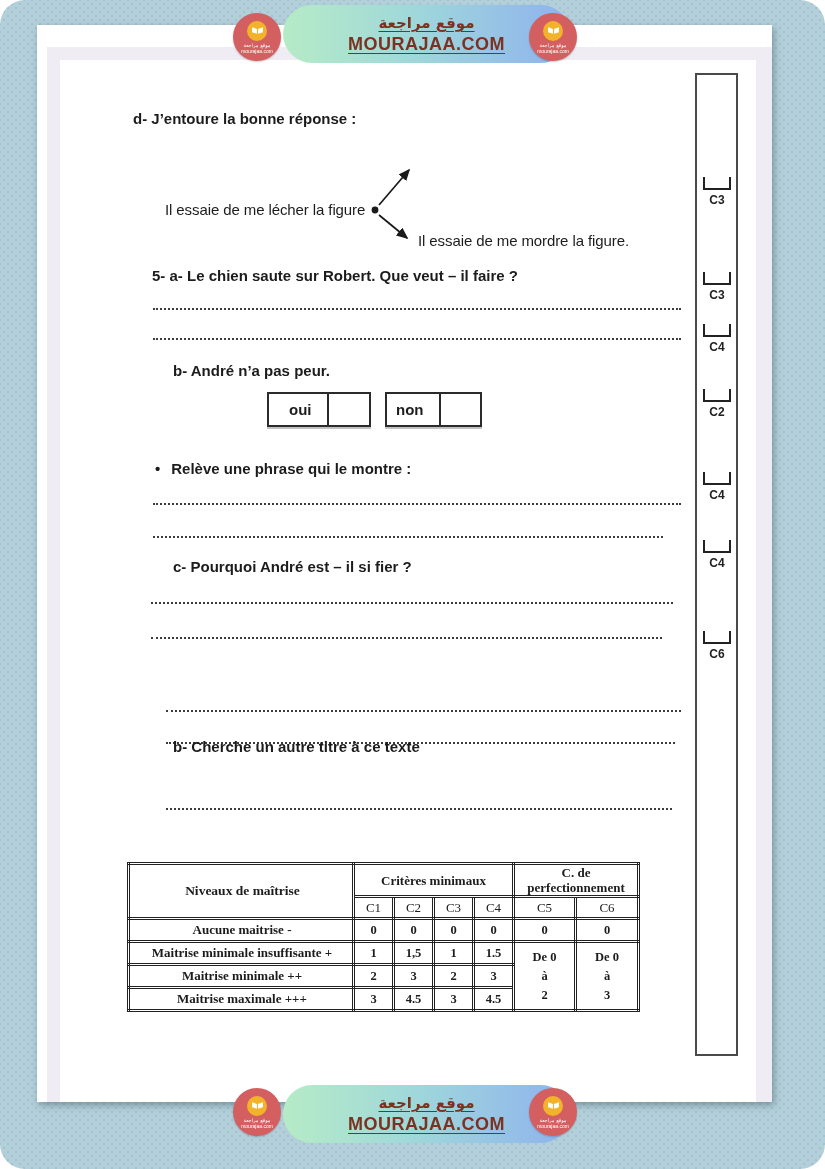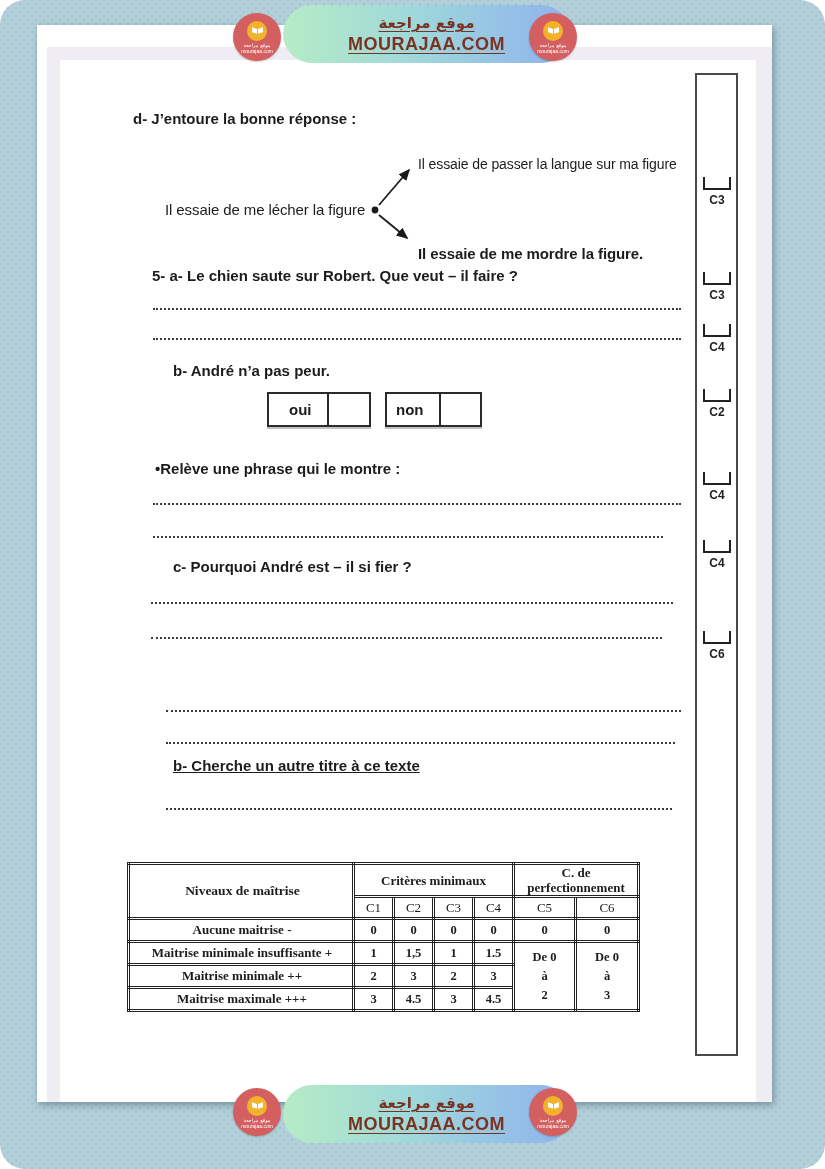--- a/index.html
+++ b/index.html
@@ -93,22 +93,21 @@
           <path d="M22 2 L13 5 L13 14 L22 11 Z" fill="#ffffff"></path>
         </svg>
     </div>
     <div class="badge-line ar">موقع مراجعة</div>
     <div class="badge-line">mourajaa.com</div>
   </div>
 
   <div class="abs h" style="left:133px;top:109px;">d- J’entoure la bonne réponse :</div>
 
   <div class="abs t" style="left:165px;top:201px;font-size:15px;">Il essaie de me lécher la figure</div>
-  <div class="abs t" style="left:418px;top:155px;">Il essaie de passer la langue sur ma figure</div>
-  <div class="abs t" style="left:418px;top:245px;font-size:15px;font-weight:bold;">Il essaie de me mordre la figure.</div>
+  <div class="abs t" style="left:418px;top:232px;font-size:15px;">Il essaie de me mordre la figure.</div>
   <svg class="abs" style="left:360px;top:148px;" width="64" height="104" viewBox="0 0 64 104">
     <defs>
       <marker id="ah" markerWidth="8" markerHeight="8" refX="6" refY="3" orient="auto">
         <path d="M0,0 L7,3 L0,6 Z" fill="#1a1a1a"></path>
       </marker>
     </defs>
     <circle cx="15" cy="62" r="3.4" fill="#1a1a1a"></circle>
     <line x1="19" y1="57" x2="49" y2="22" stroke="#1a1a1a" stroke-width="1.7" marker-end="url(#ah)"></line>
     <line x1="19" y1="67" x2="47" y2="90" stroke="#1a1a1a" stroke-width="1.7" marker-end="url(#ah)"></line>
   </svg>
@@ -122,33 +121,33 @@
     <div class="yn-label" style="width:38px;padding-left:20px;">oui</div>
     <div class="yn-blank"></div>
   </div>
   <div class="abs yn" style="left:385px;top:392px;width:93px;">
     <div class="yn-label" style="width:43px;">non</div>
     <div class="yn-blank"></div>
   </div>
 
   <div class="abs" style="left:155px;top:459px;display:flex;">
     <span class="h">•</span>
-    <span class="h" style="margin-left:0;">Relève une phrase qui le montre :</span>
+    <span class="h" style="margin-left:11px;">Relève une phrase qui le montre :</span>
   </div>
   <div class="abs dots" style="left:153px;top:503px;width:528px;"></div>
   <div class="abs dots" style="left:153px;top:536px;width:510px;"></div>
 
   <div class="abs h" style="left:173px;top:557px;text-align:center;">c-   Pourquoi André est – il si fier ?</div>
   <div class="abs dots" style="left:151px;top:602px;width:522px;"></div>
   <div class="abs dots" style="left:151px;top:637px;width:511px;"></div>
 
   <div class="abs dots" style="left:166px;top:710px;width:515px;"></div>
   <div class="abs dots" style="left:166px;top:742px;width:509px;"></div>
 
-  <div class="abs h" style="left:173px;top:756px;text-decoration:underline;">b- Cherche un autre titre à ce texte</div>
+  <div class="abs h" style="left:173px;top:737px;">b- Cherche un autre titre à ce texte</div>
   <div class="abs dots" style="left:166px;top:808px;width:506px;"></div>
 
   <table class="grid abs" style="left:127px;top:862px;">
     <colgroup>
       <col style="width:225px">
         <col style="width:40px">
         <col style="width:40px">
       <col style="width:40px">
         <col style="width:40px">
         <col style="width:62px">

